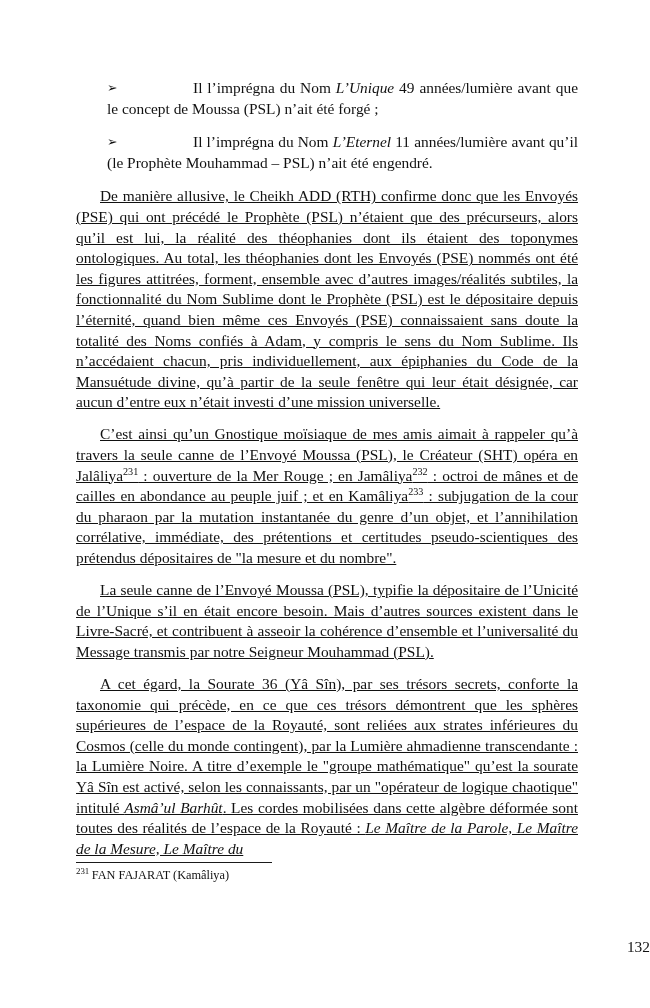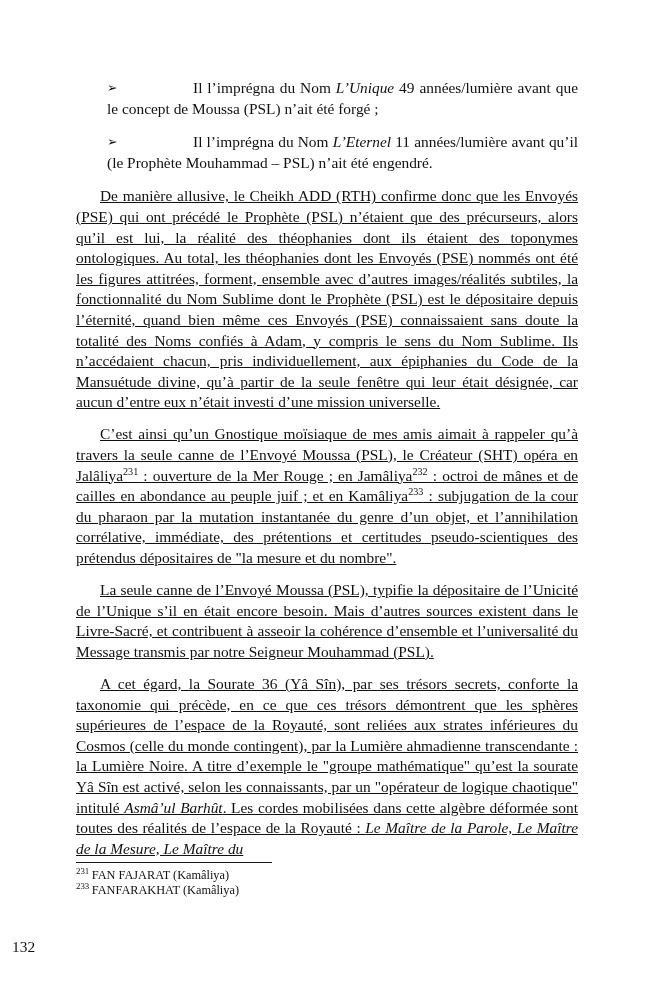--- a/index.html
+++ b/index.html
@@ -83,21 +83,21 @@
   }
   .fn-line sup {
     font-size: 0.72em;
     margin-right: 2.5px;
   }
   .page-number {
     position: absolute;
     left: 12px;
     right: 0;
     top: 938px;
-    text-align: left;
+    text-align: right;
     font-size: 15.4px;
   }
 </style>
 </head>
 <body>
 
 <div class="page">
 
   <div class="body-text">
 
@@ -117,18 +117,17 @@
 
     <p class="para">La seule canne de l’Envoyé Moussa (PSL), typifie la dépositaire de l’Unicité de l’Unique s’il en était encore besoin. Mais d’autres sources existent dans le Livre-Sacré, et contribuent à asseoir la cohérence d’ensemble et l’universalité du Message transmis par notre Seigneur Mouhammad (PSL).</p>
 
     <p class="para"><span>A cet égard, la Sourate 36 (Yâ Sîn), par ses trésors secrets, conforte la taxonomie qui précède, en ce que ces trésors démontrent que les sphères supérieures de l’espace de la Royauté, sont reliées aux strates inférieures du Cosmos (celle du monde contingent), par la Lumière ahmadienne transcendante : la Lumière Noire. A titre d’exemple le "groupe mathématique" qu’est la sourate Yâ Sîn est activé, selon les connaissants, par un "opérateur de logique chaotique" intitulé </span><span class="it">Asmâ’ul Barhût</span><span>. Les cordes mobilisées dans cette algèbre déformée sont toutes des réalités de l’espace de la Royauté : </span><span class="it">Le Maître de la Parole, Le Maître de la Mesure, Le Maître du</span></p>
 
   </div>
 
   <div class="fn-block">
     <div class="fn-rule"></div>
     <p class="fn-line"><sup>231</sup><span>FAN FAJARAT (Kamâliya)</span></p>
-    <p class="fn-line"><sup>233</sup><span>FANFARAKHAT (Kamâliya)</span></p>
   </div>
 
   <div class="page-number">132</div>
 
 </div>
 
 </body></html>

